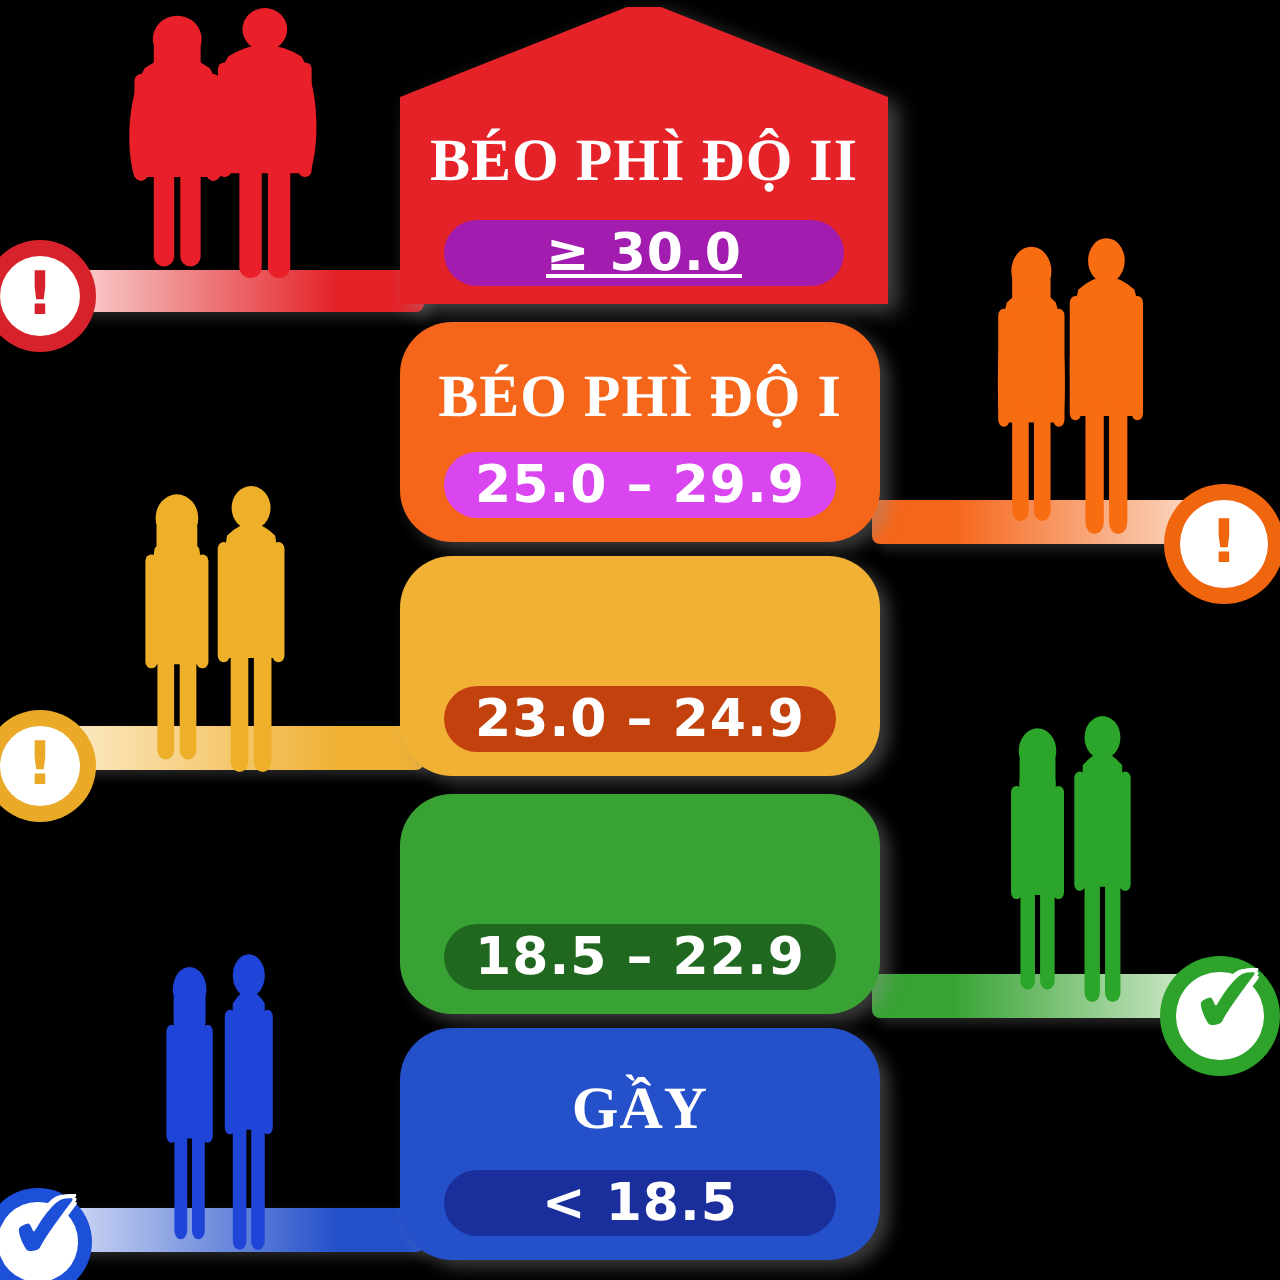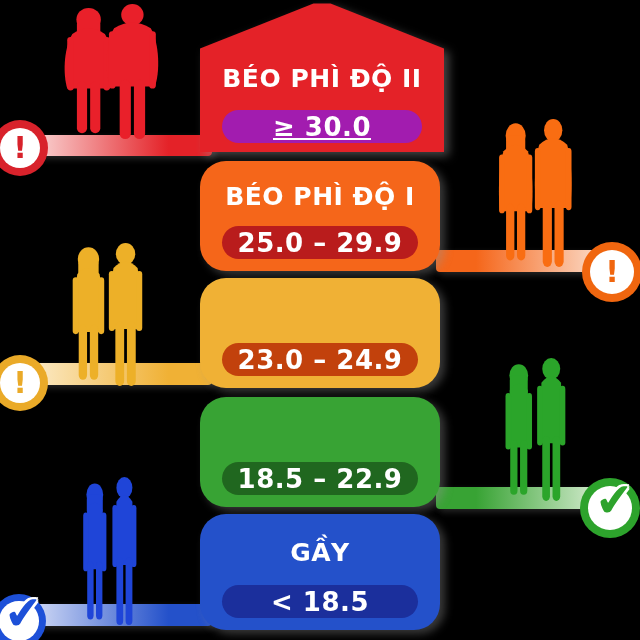--- a/index.html
+++ b/index.html
@@ -43,21 +43,21 @@
   .house .title{margin-top:62px;}
   .house .pill{bottom:9px;}
   .blk{position:absolute;left:200px;width:240px;border-radius:26px;z-index:4;
     box-shadow:5px 4px 8px rgba(150,150,150,.38);}
   .blk1{top:161px;height:110px}
   .blk2{top:278px;height:110px}
   .blk3{top:397px;height:110px}
   .blk4{top:514px;height:116px}
   .blk .title{margin-top:21px;}
   .blk4 .title{margin-top:24px;}
-  .title{text-align:center;color:#fff;font-weight:bold;font-size:25px;letter-spacing:.5px;}
+  .title{text-align:center;color:#fff;font-weight:bold;font-size:30px;letter-spacing:.5px;font-family:Liberation Serif, serif;}
   .pill{position:absolute;left:22px;right:22px;bottom:12px;height:33px;border-radius:17px;
     display:flex;align-items:center;justify-content:center;
     color:#fff;font-weight:bold;font-size:26px;letter-spacing:.5px;}
 </style>
 </head>
 <body>
 
 <div class="canvas">
 
   <section>
@@ -113,21 +113,21 @@
           <circle cx="77" cy="11.5" r="10.5"></circle>
           <path d="M 61 25 C 55 41 55 71 58 84 L 96 84 C 99 71 99 41 93 25 Q 77 13 61 25 Z"></path>
           <rect x="56" y="28" width="6.5" height="58" rx="3.2"></rect>
           <rect x="91.5" y="28" width="6.5" height="58" rx="3.2"></rect>
           <rect x="65" y="77" width="10.5" height="62" rx="5.25"></rect>
           <rect x="78.5" y="77" width="10.5" height="62" rx="5.25"></rect>
         </g>
       </svg>
     <div class="block blk blk1" style="background: rgb(245, 102, 26);">
       <div class="title">BÉO PHÌ ĐỘ I</div>
-      <div class="pill" style="background: #b91c1c;">
+      <div class="pill" style="background: #d946ef;">
         <span>25.0 – 29.9</span>
       </div>
     </div>
   </section>
 
   <section>
     <div class="bar b2" style="background: linear-gradient(to right, rgb(253, 242, 218) 0%, rgb(240, 177, 53) 78%);"></div>
     <div class="badge g2" style="background: rgb(234, 170, 40);">
       <div class="badge-inner">
         <span class="glyph warn" style="color: rgb(234, 170, 40);">!</span>

